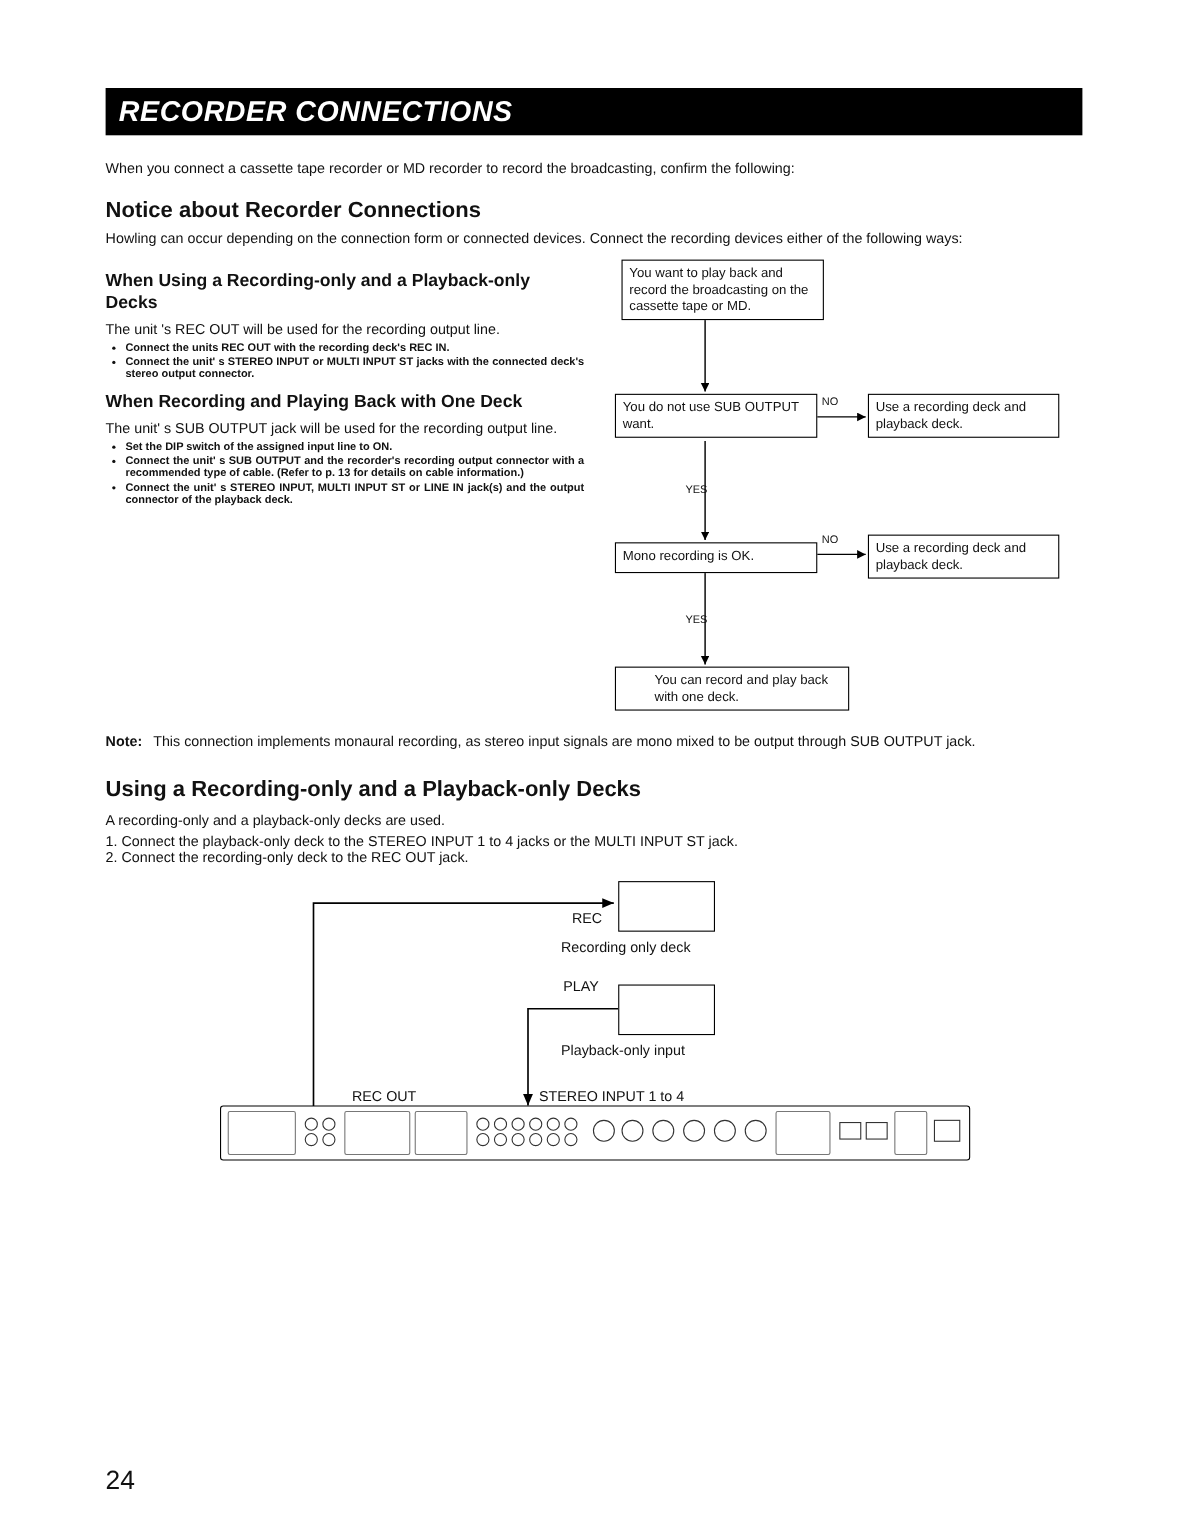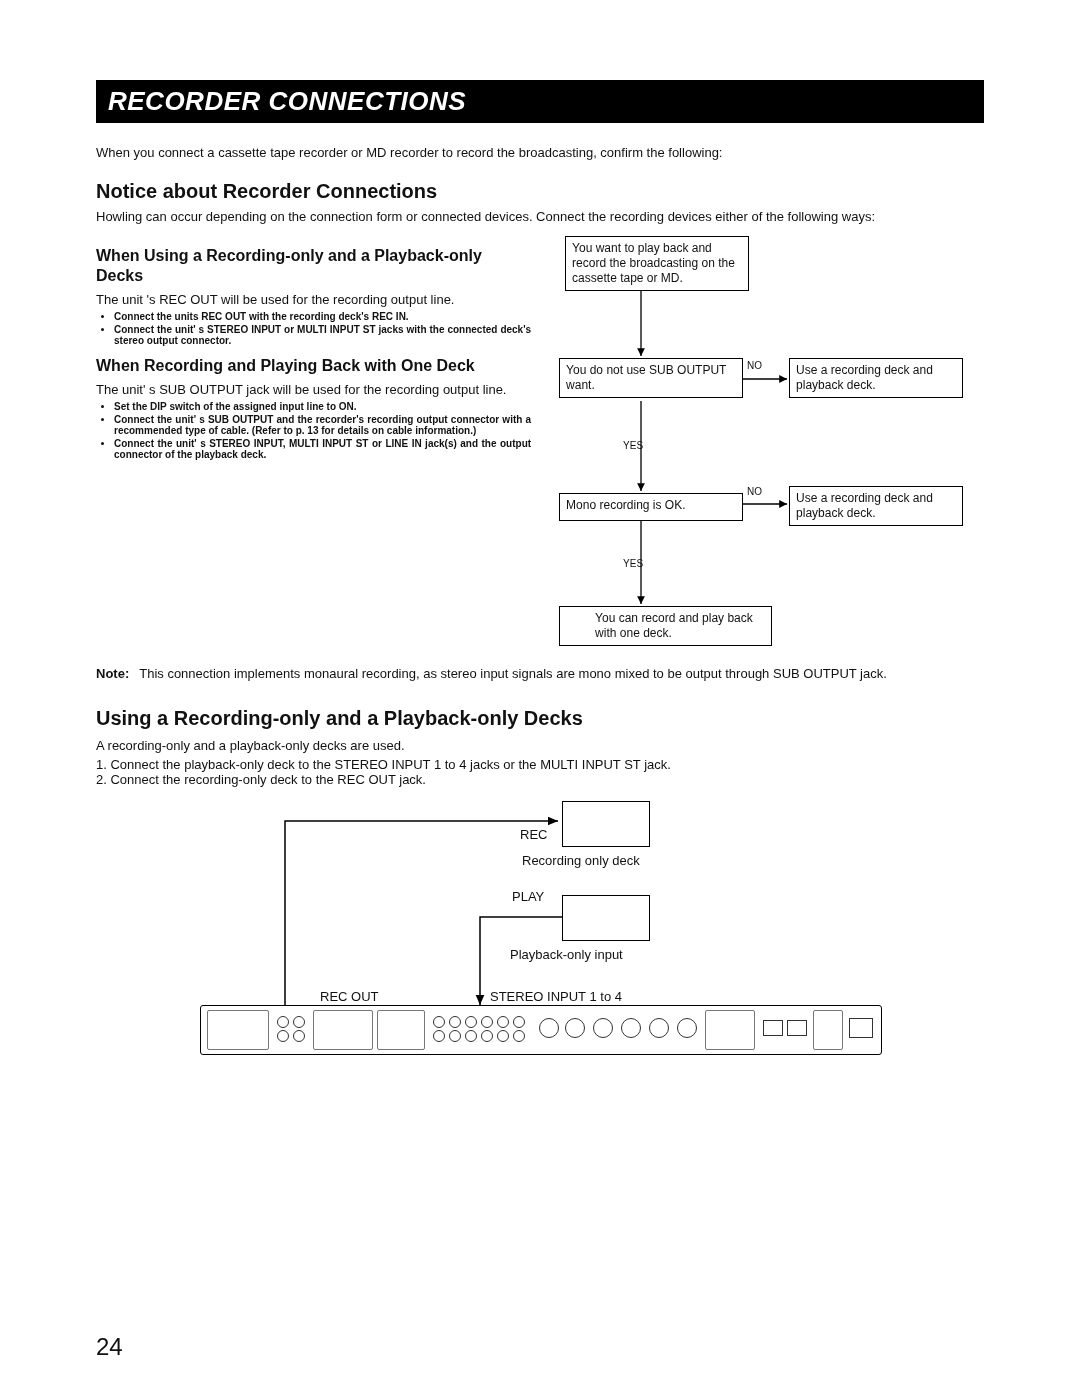--- a/index.html
+++ b/index.html
@@ -127,21 +127,21 @@
           </marker>
         </defs>
 
         <path d="M 95 212 L 95 26 L 368 26" fill="none" stroke="#000" stroke-width="1.5" marker-end="url(#ah2)"></path>
 
         <path d="M 372 122 L 290 122 L 290 210" fill="none" stroke="#000" stroke-width="1.5" marker-end="url(#ah3)"></path>
       </svg>
 
       <div class="dcap" style="left:330px;top:16px;margin-top:16px;">REC</div>
       <div class="deck" style="left:372px;top:6px;"></div>
-      <div class="dcap" style="left:332px;top:58px;">Recording only deck</div>
+      <div class="dcap" style="left:320px;top:58px;">Recording only deck</div>
 
       <div class="dcap" style="left:322px;top:94px;">PLAY</div>
       <div class="deck" style="left:372px;top:100px;"></div>
       <div class="dcap" style="left:320px;top:152px;">Playback-only input</div>
 
       <div class="dcap" style="left:130px;top:194px;text-align:center;">REC OUT</div>
       <div class="dcap" style="left:300px;top:194px;">STEREO INPUT 1 to 4</div>
 
       <div class="panel">
         <div class="module" style="left:6px;width:60px;"></div>

